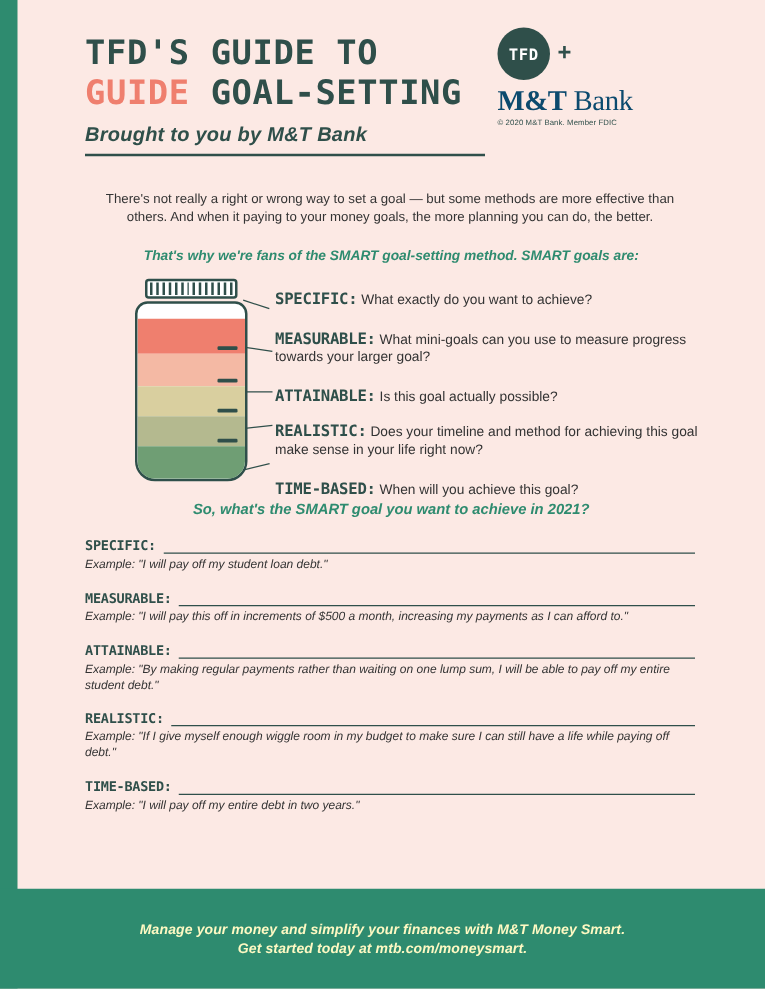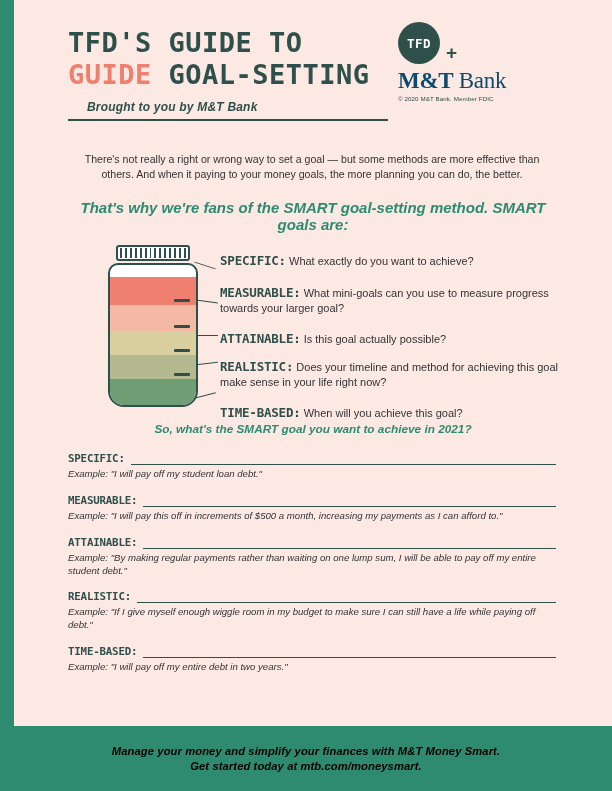--- a/index.html
+++ b/index.html
@@ -58,44 +58,43 @@
     font-weight: bold;
     font-size: 27px;
     letter-spacing: 0.5px;
     color: #2f4f4a;
     line-height: 1.12;
     margin-top: 2px;
   }
   .smart-word { color: #ef7f6e; }
   .brought {
     margin-top: 10px;
-    font-size: 12px;
+    font-size: 16px;
     font-weight: bold;
     font-style: italic;
     color: #2f4f4a;
     letter-spacing: 0.2px;
-    margin-left: 19px;
   }
   .title-rule {
     margin-top: 5px;
     width: 320px;
     height: 2px;
     background: #2f4f4a;
   }
   
   .logo {
     position: absolute;
     right: 24px;
     top: 22px;
     width: 190px;
     text-align: left;
   }
   .logo-row {
     display: flex;
-    align-items: flex-end;
+    align-items: center;
     gap: 6px;
   }
   .tfd-circle {
     width: 42px; height: 42px;
     border-radius: 50%;
     background: #2f4f4a;
     color: #ffffff;
     font-family: "DejaVu Sans Mono", monospace;
     font-weight: bold;
     font-size: 12.5px;
@@ -129,21 +128,21 @@
   .intro {
     margin: 6px 56px 0 54px;
     font-size: 10.6px;
     line-height: 1.45;
     color: #333333;
     text-align: center;
   }
   .why-line {
     margin: 16px 54px 0 54px;
     text-align: center;
-    font-size: 15px;
+    font-size: 11px;
     font-weight: bold;
     font-style: italic;
     color: #2e8b6f;
   }
   
   .smart-section {
     position: relative;
     margin-top: 10px;
     height: 175px;
   }
@@ -268,23 +267,23 @@
     font-size: 9.6px;
     font-style: italic;
     color: #333333;
     line-height: 1.35;
   }
   
   .footer {
     position: absolute;
     left: 0; bottom: 0;
     width: 612px;
-    height: 65px;
+    height: 80px;
     background: #2e8b6f;
-    color: #000000;
+    color: #fef9c3;
     display: flex;
     flex-direction: column;
     align-items: center;
     justify-content: center;
     gap: 3px;
   }
   .footer div {
     font-size: 11.2px;
     font-weight: bold;
     font-style: italic;

